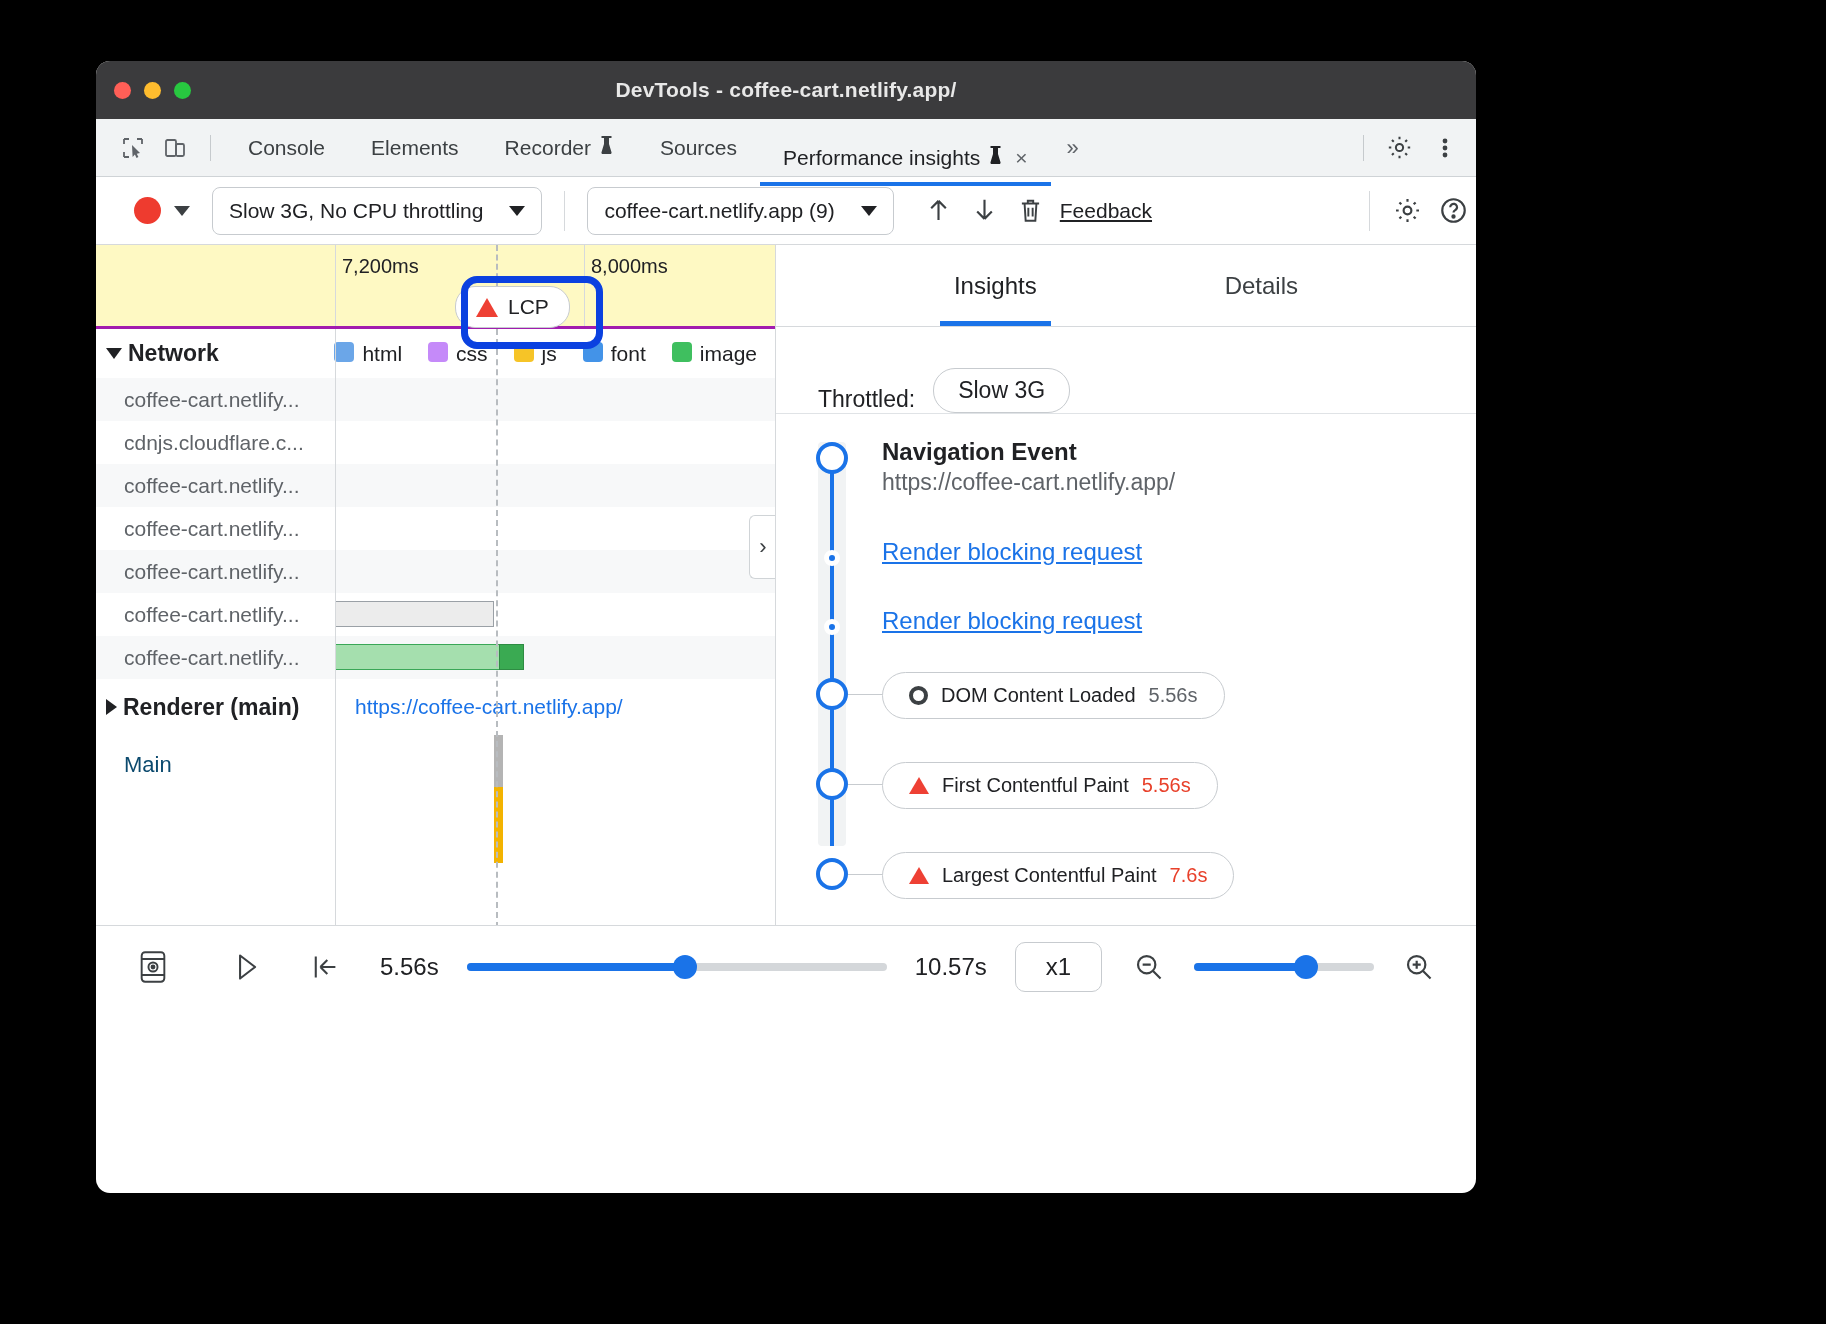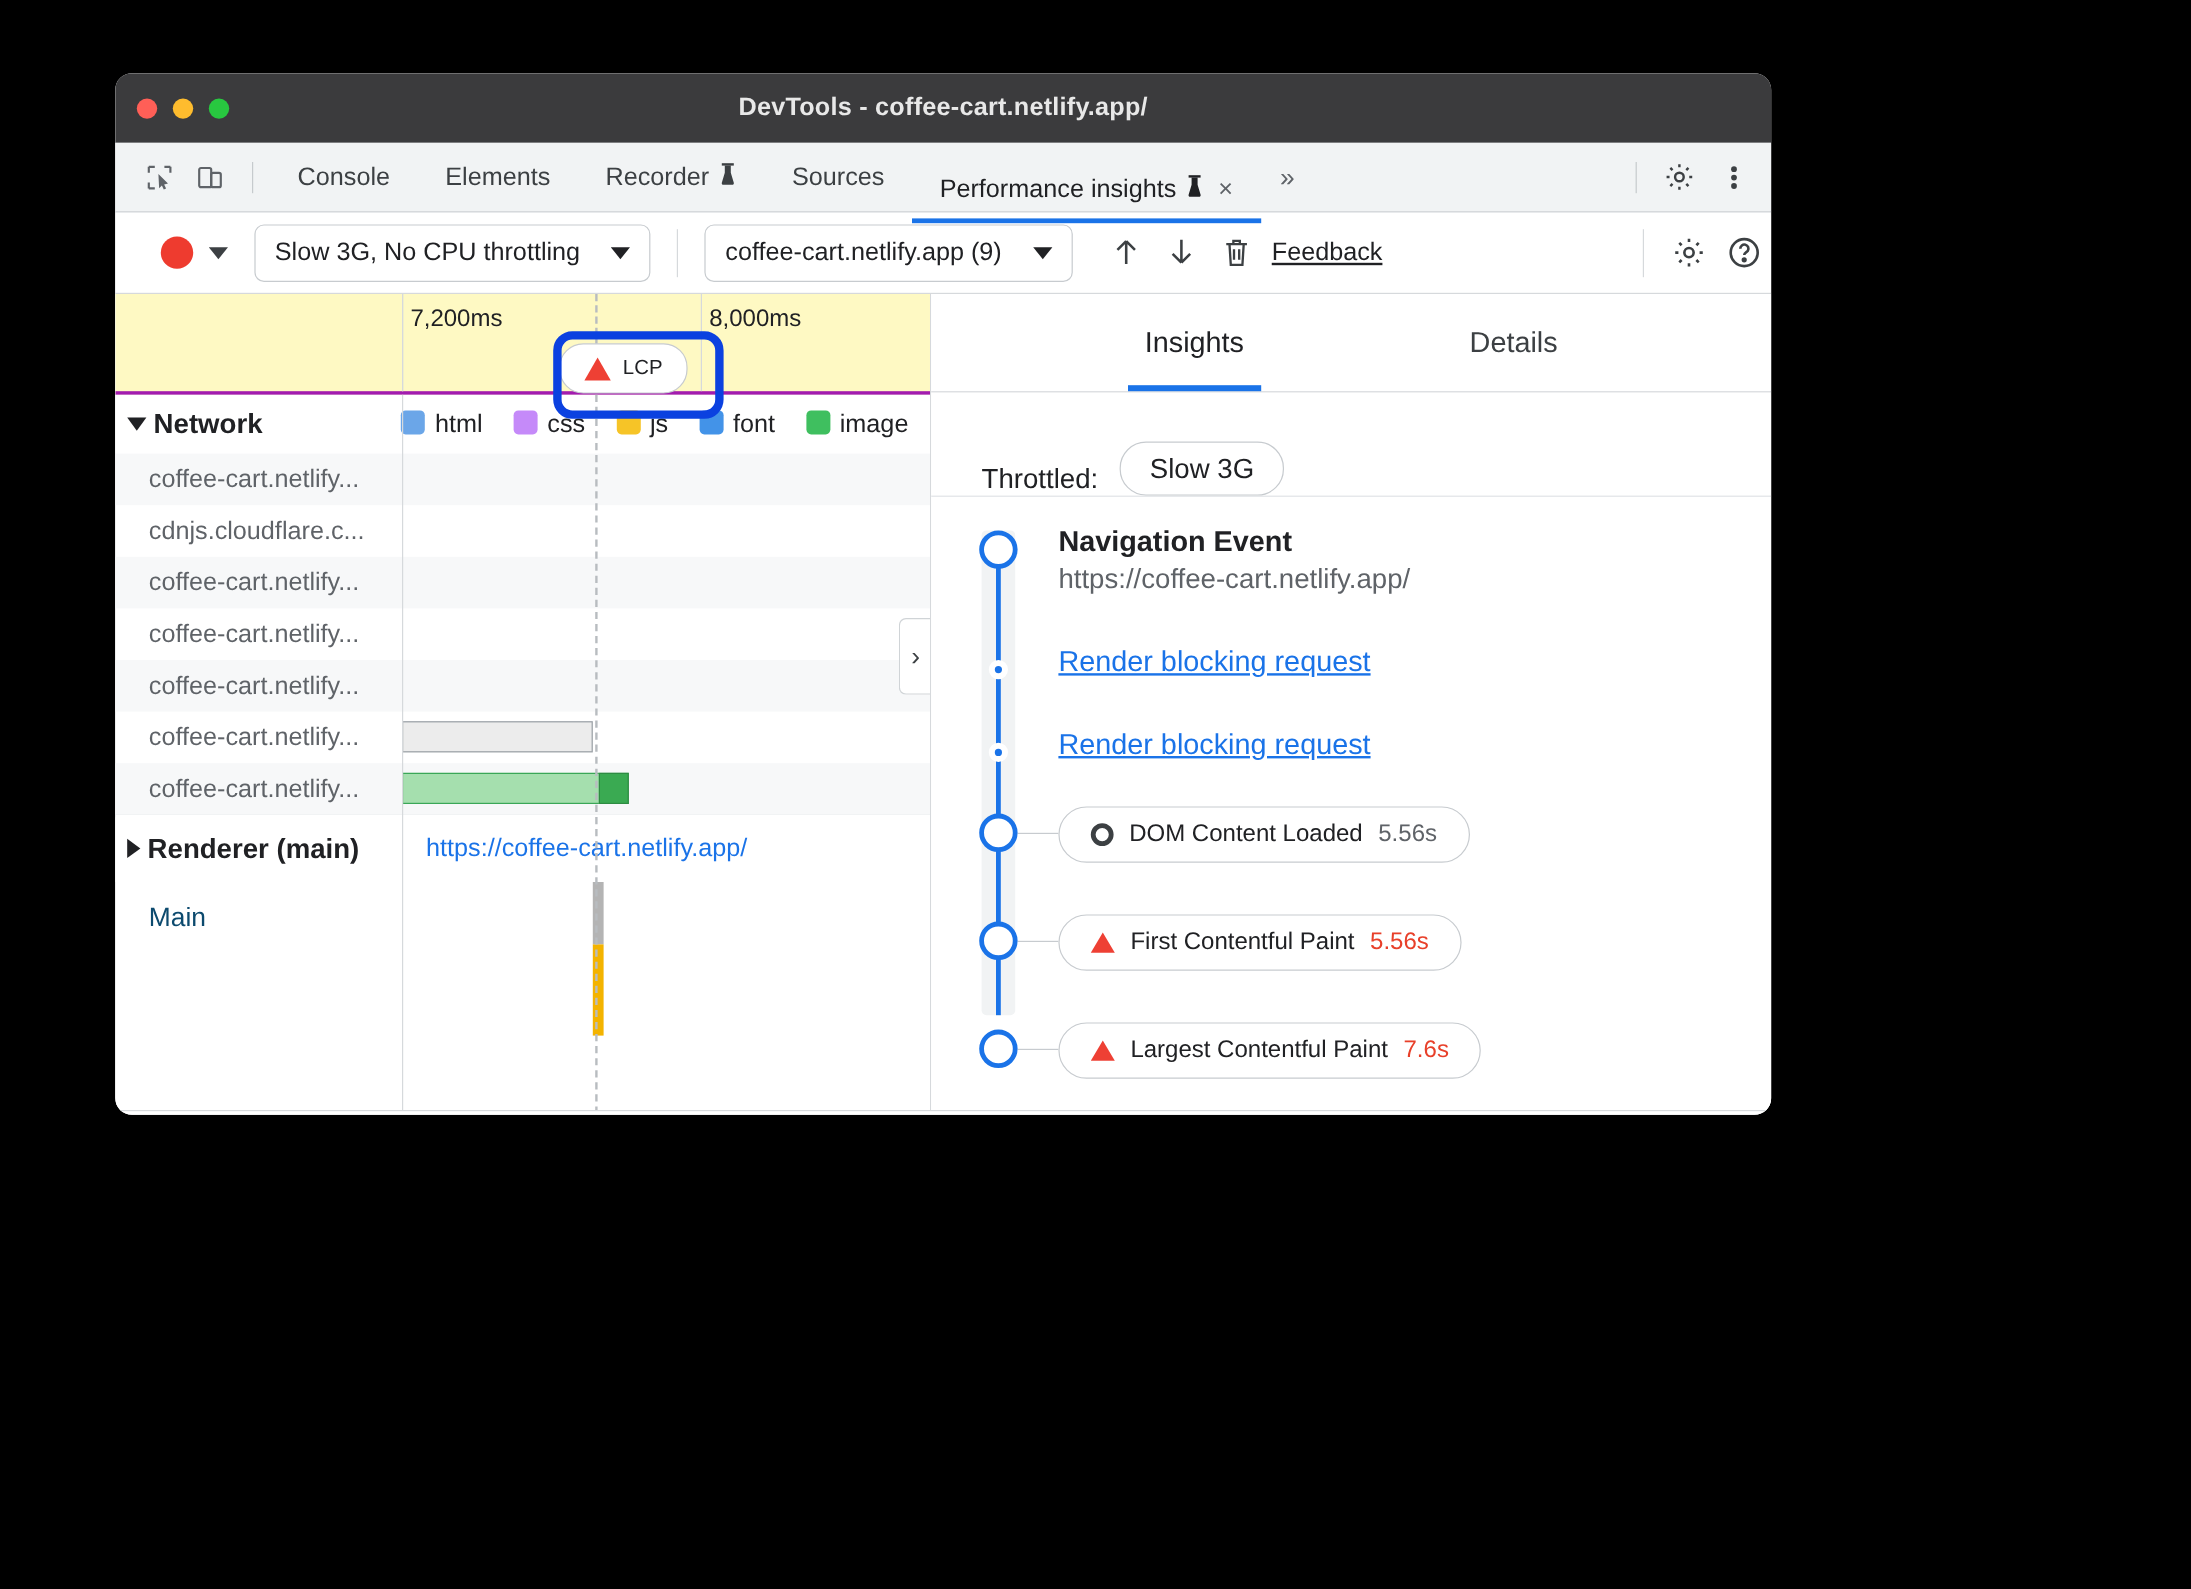--- a/index.html
+++ b/index.html
@@ -11,21 +11,21 @@
   }
   #root {
     position: relative;
     width: 1826px; height: 1324px;
     background: #000;
   }
   
   .window {
     position: absolute;
     left: 96px; top: 61px;
-    width: 1380px; height: 868px;
+    width: 1380px; height: 1132px;
     border-radius: 14px;
     overflow: hidden;
     box-shadow: 0 18px 60px rgba(0,0,0,0.85);
     background: #fff;
   }
   .titlebar {
     height: 58px;
     background: #3b3b3d;
     display: flex; align-items: center;
     position: relative;
@@ -150,28 +150,28 @@
     position: absolute; top: 0; bottom: 0;
     border-left: 1px solid #d6d9dc;
   }
   .tick .tlabel {
     position: absolute; left: 6px; top: 10px;
     font-size: 20px; color: #202124;
     white-space: nowrap;
   }
   .lcp-chip {
     position: absolute;
-    left: 370px; top: 41px;
+    left: 359px; top: 41px;
     height: 40px;
     border: 1px solid #c7cbcf;
     border-radius: 20px;
     background: #fff;
     display: flex; align-items: center;
     gap: 10px; padding: 0 20px;
-    font-size: 17px; color: #202124;
+    font-size: 21px; color: #202124;
     z-index: 3;
   }
   .tri {
     width: 0; height: 0;
     border-left: 11px solid transparent;
     border-right: 11px solid transparent;
     border-bottom: 19px solid #ee4034;
   }
   .tri.sm {
     border-left-width: 10px; border-right-width: 10px; border-bottom-width: 17px;

